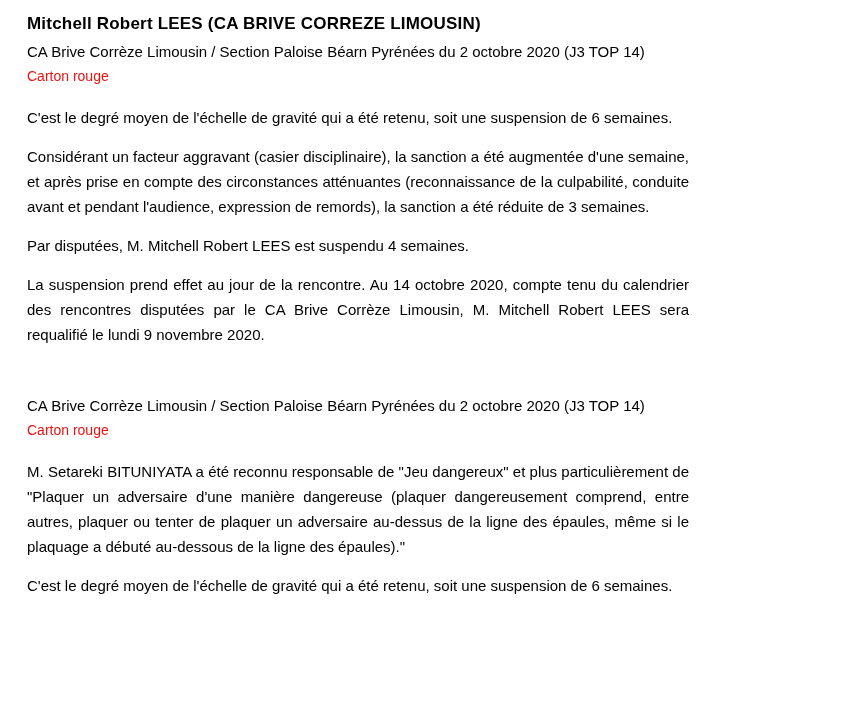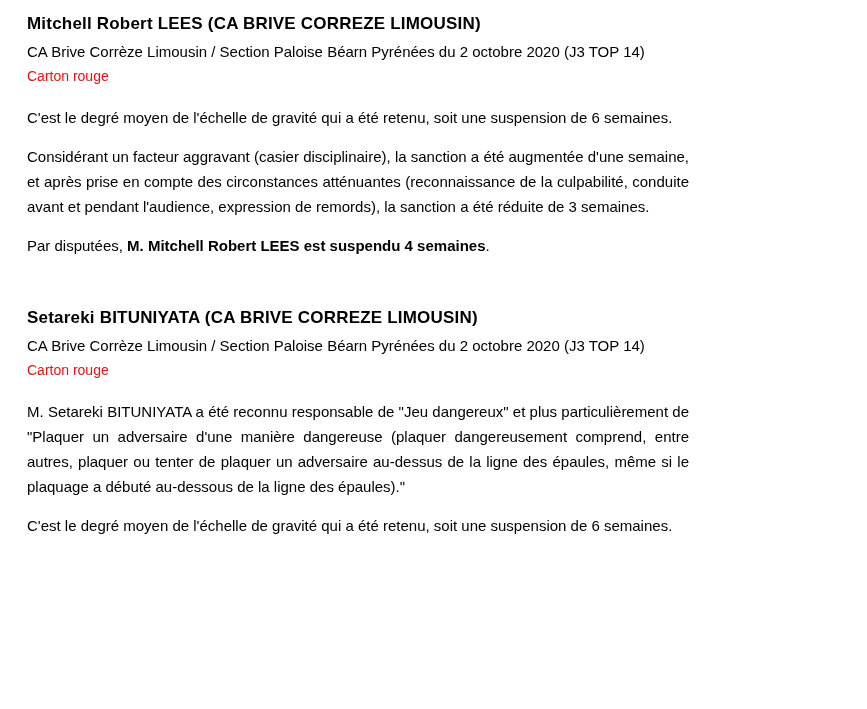--- a/index.html
+++ b/index.html
@@ -33,40 +33,40 @@
     font-size: 14px;
     line-height: 21px;
     margin: 0 0 18px 0;
   }
   .para {
     font-size: 15px;
     line-height: 25px;
     text-align: justify;
     margin: 0 0 14px 0;
   }
-  .para .run-bold { font-weight: bold; }
+  .para .run-bold { font-weight: normal; }
 </style>
 </head>
 <body>
 
 <div class="page">
   <main id="sections-root">
   <section class="section">
     <h1 class="section-heading">Mitchell Robert LEES (CA BRIVE CORREZE LIMOUSIN)</h1>
     <p class="section-subheading">CA Brive Corrèze Limousin / Section Paloise Béarn Pyrénées du 2 octobre 2020 (J3 TOP 14)</p>
     <p class="card-label" style="color: rgb(238, 17, 17);">Carton rouge</p>
     <div class="paragraphs">
           <p class="para"><span class="run">C'est le degré moyen de l'échelle de gravité qui a été retenu, soit une suspension de 6 semaines.</span></p>
           <p class="para"><span class="run">Considérant un facteur aggravant (casier disciplinaire), la sanction a été augmentée d'une semaine, et après prise en compte des circonstances atténuantes (reconnaissance de la culpabilité, conduite avant et pendant l'audience, expression de remords), la sanction a été réduite de 3 semaines.</span></p>
           <p class="para"><span class="run">Par disputées, </span><span class="run-bold">M. Mitchell Robert LEES est suspendu 4 semaines</span><span class="run">.</span></p>
+          <p class="para"><span class="run">La suspension prend effet au jour de la rencontre. Au 14 octobre 2020, compte tenu du calendrier des rencontres disputées par le CA Brive Corrèze Limousin, </span><span class="run-bold">M. Mitchell Robert LEES sera requalifié le lundi 9 novembre 2020.</span></p>
         </div>
   </section>
 
   <section class="section">
-    <h1 class="section-heading">Setareki BITUNIYATA (CA BRIVE CORREZE LIMOUSIN)</h1>
     <p class="section-subheading">CA Brive Corrèze Limousin / Section Paloise Béarn Pyrénées du 2 octobre 2020 (J3 TOP 14)</p>
     <p class="card-label" style="color: rgb(238, 17, 17);">Carton rouge</p>
     <div class="paragraphs">
           <p class="para"><span class="run">M. Setareki BITUNIYATA a été reconnu responsable de "Jeu dangereux" et plus particulièrement de "Plaquer un adversaire d'une manière dangereuse (plaquer dangereusement comprend, entre autres, plaquer ou tenter de plaquer un adversaire au-dessus de la ligne des épaules, même si le plaquage a débuté au-dessous de la ligne des épaules)."</span></p>
           <p class="para"><span class="run">C'est le degré moyen de l'échelle de gravité qui a été retenu, soit une suspension de 6 semaines.</span></p>
         </div>
   </section>
 </main>
 </div>
 

